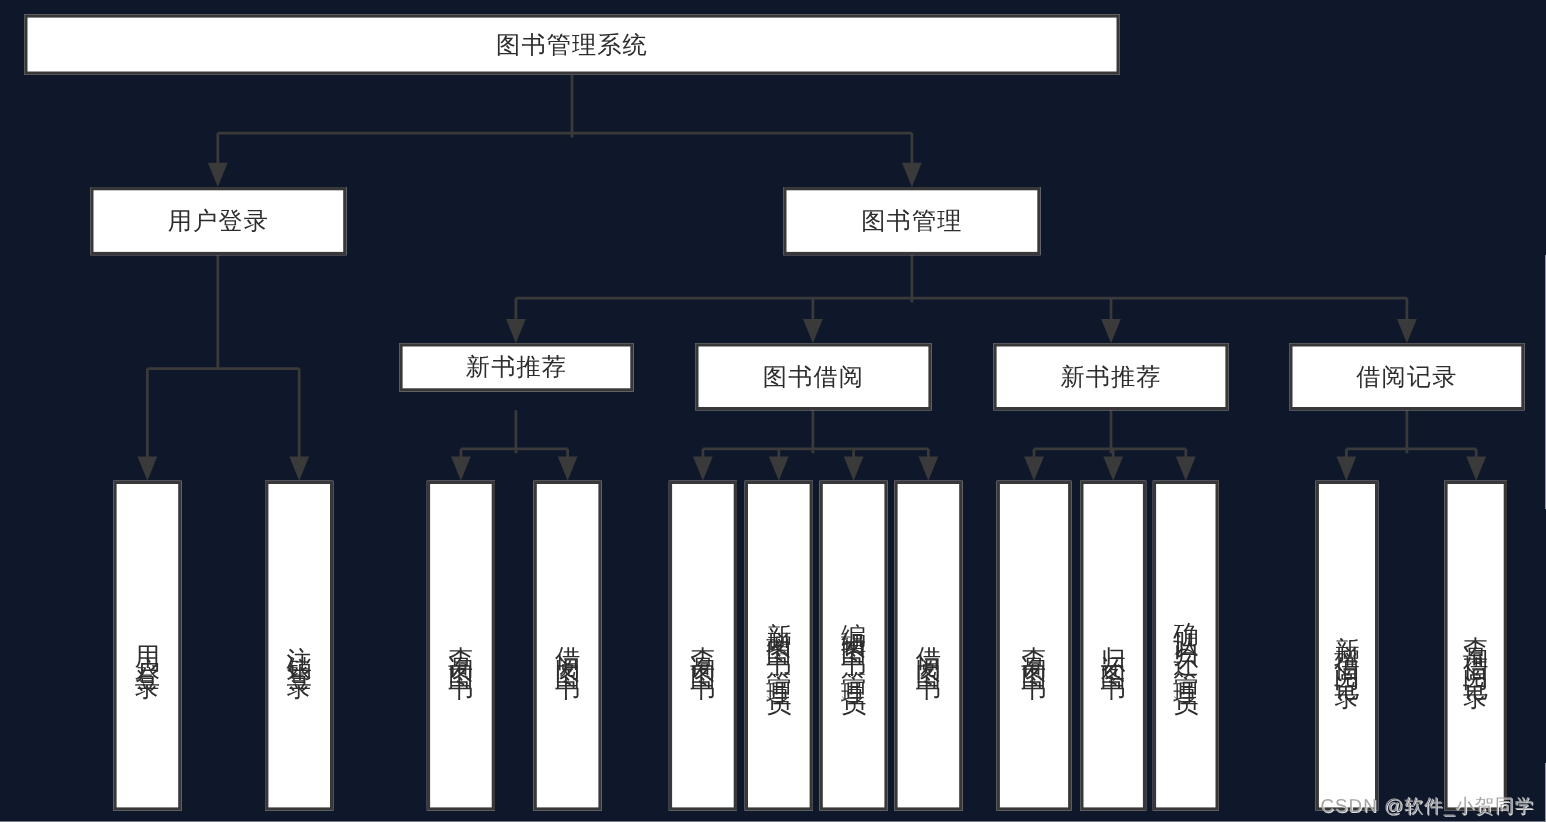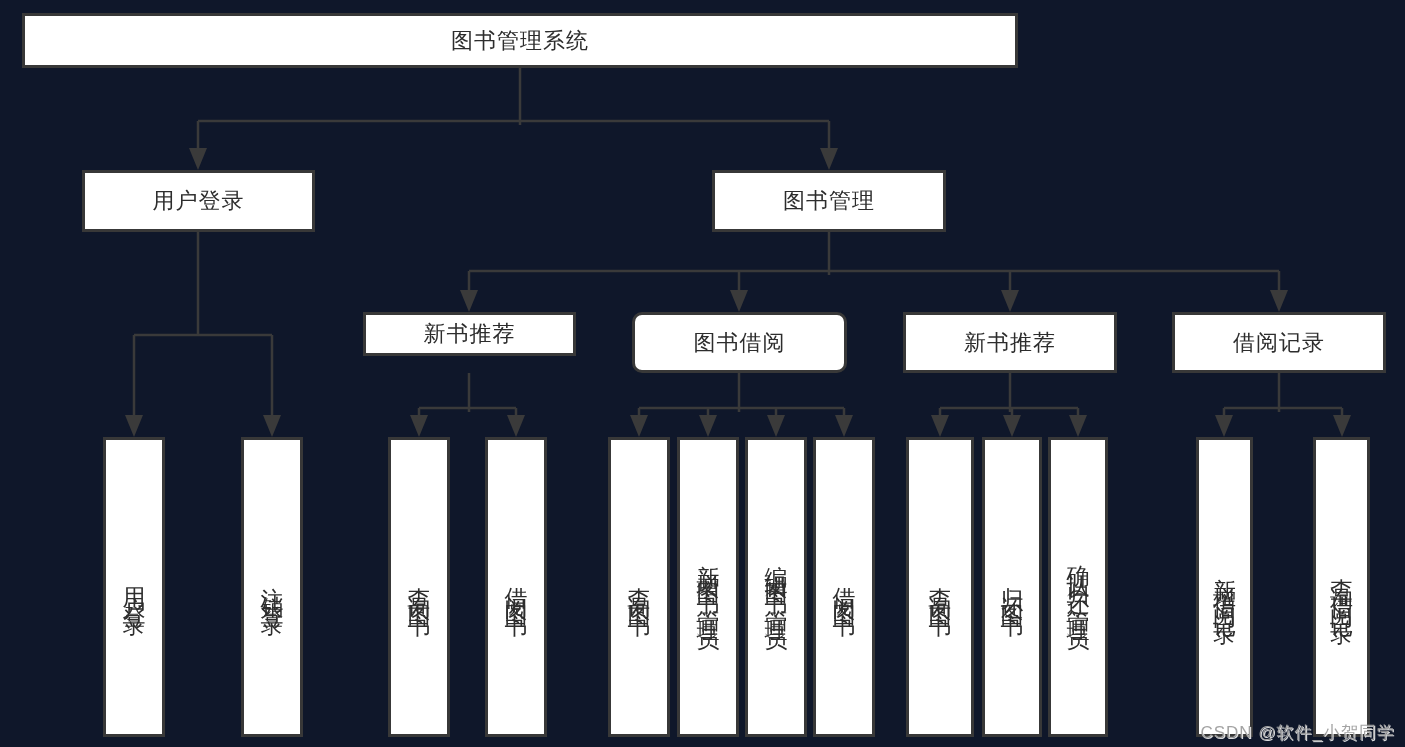--- a/index.html
+++ b/index.html
@@ -123,21 +123,21 @@
   <div class="node hnode" style="left:82px; top:170px; width:233px; height:62px;">
     <span>用户登录</span>
   </div>
   <div class="node hnode" style="left:712px; top:170px; width:234px; height:62px;">
     <span>图书管理</span>
   </div>
 
   <div class="node hnode" style="left:363px; top:312px; width:213px; height:44px;">
     <span>新书推荐</span>
   </div>
-  <div class="node hnode" style="left:632px; top:312px; width:215px; height:61px;border-radius:10px;">
+  <div class="node hnode" style="left:632px; top:312px; width:215px; height:61px;">
     <span>图书借阅</span>
   </div>
   <div class="node hnode" style="left:903px; top:312px; width:214px; height:61px;">
     <span>新书推荐</span>
   </div>
   <div class="node hnode" style="left:1172px; top:312px; width:214px; height:61px;">
     <span>借阅记录</span>
   </div>
 
   <div class="node leaf" style="left:103px; top:437px; width:62px; height:300px;">

